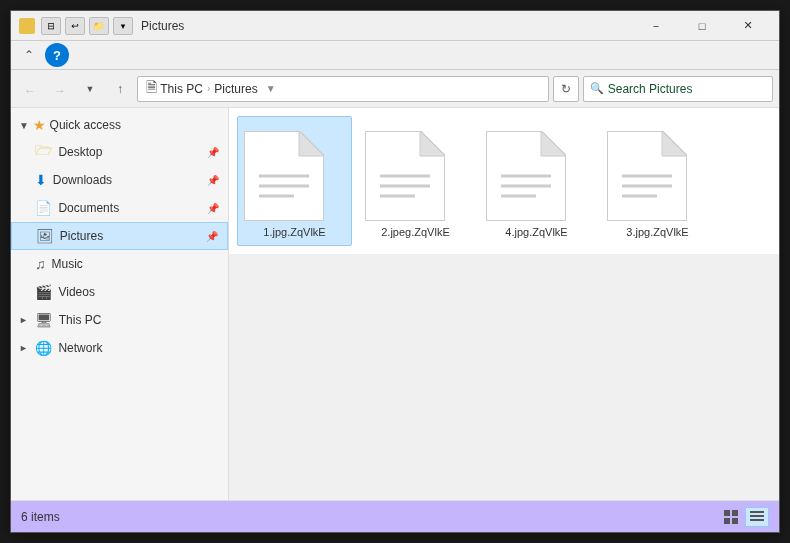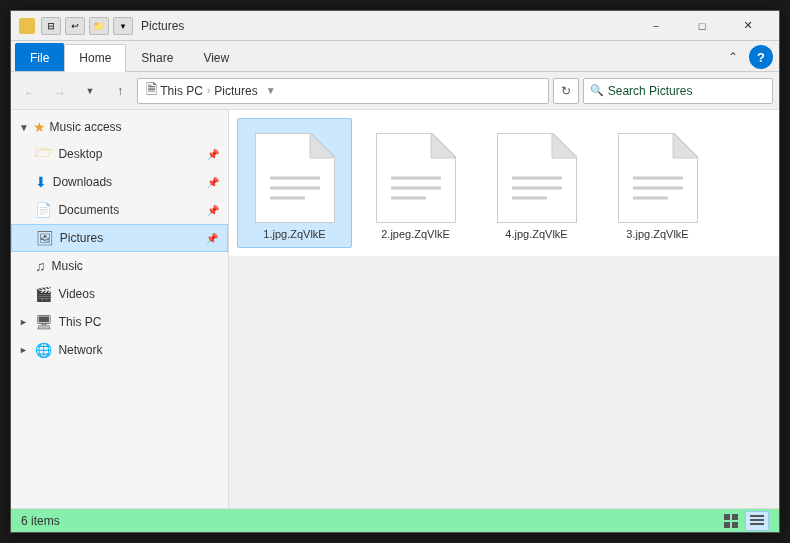--- a/index.html
+++ b/index.html
@@ -292,21 +292,20 @@
       display: flex;
       flex-wrap: wrap;
       align-content: flex-start;
       gap: 6px;
     }
     .file-item {
       width: 115px;
       height: 130px;
       display: flex;
       flex-direction: column;
-      align-items: center;
       justify-content: flex-end;
       padding: 6px;
       cursor: pointer;
       border: 1px solid transparent;
       border-radius: 2px;
       gap: 4px;
     }
     .file-item.selected { background: #cce8ff; border-color: #99c9ef; }
     .file-icon {
       width: 80px;
@@ -344,22 +343,22 @@
       color: rgba(255,100,50,0.18);
       pointer-events: none;
       font-family: Arial, sans-serif;
       letter-spacing: 2px;
       z-index: 1;
       user-select: none;
     }
 
     
     .status-bar {
-      height: 24px;
-      background: #86efac;
+      height: 32px;
+      background: #c4b5fd;
       border-top: 1px solid #ddd;
       display: flex;
       align-items: center;
       padding: 0 10px;
       font-size: 12px;
       color: #333;
       flex-shrink: 0;
     }
     .status-left { flex: 1; }
     .status-right {
@@ -398,26 +397,20 @@
     <div class="title-text">Pictures</div>
     <div class="window-controls">
       <div class="win-btn">−</div>
       <div class="win-btn">□</div>
       <div class="win-btn close">✕</div>
     </div>
   </div>
 
   <div class="ribbon">
     <div style="display:flex; justify-content:space-between; align-items:flex-end;">
-      <div class="ribbon-tabs">
-        <div class="ribbon-tab file-tab">File</div>
-        <div class="ribbon-tab active">Home</div>
-        <div class="ribbon-tab">Share</div>
-        <div class="ribbon-tab">View</div>
-      </div>
       <div style="display:flex; align-items:center; padding:2px 6px; gap:4px;">
         <div class="ribbon-chevron">⌃</div>
         <div class="ribbon-help">?</div>
       </div>
     </div>
   </div>
 
   <div class="address-bar-row">
     <div class="nav-btn disabled">←</div>
     <div class="nav-btn disabled">→</div>
@@ -440,21 +433,21 @@
       <span class="search-placeholder">Search Pictures</span>
     </div>
   </div>
 
   <div class="main-content">
 
     <div class="sidebar">
       <div class="sidebar-section-header">
         <span class="sidebar-chevron">▼</span>
         <span style="color:#f0a030; font-size:14px;">★</span>
-        <span>Music access</span>
+        <span>Quick access</span>
       </div>
       <div class="sidebar-item">
         <span class="icon-folder">🗁</span>
         <span>Desktop</span>
         <span class="sidebar-pin">📌</span>
       </div>
       <div class="sidebar-item">
         <span class="icon-download">⬇</span>
         <span>Downloads</span>
         <span class="sidebar-pin">📌</span>

